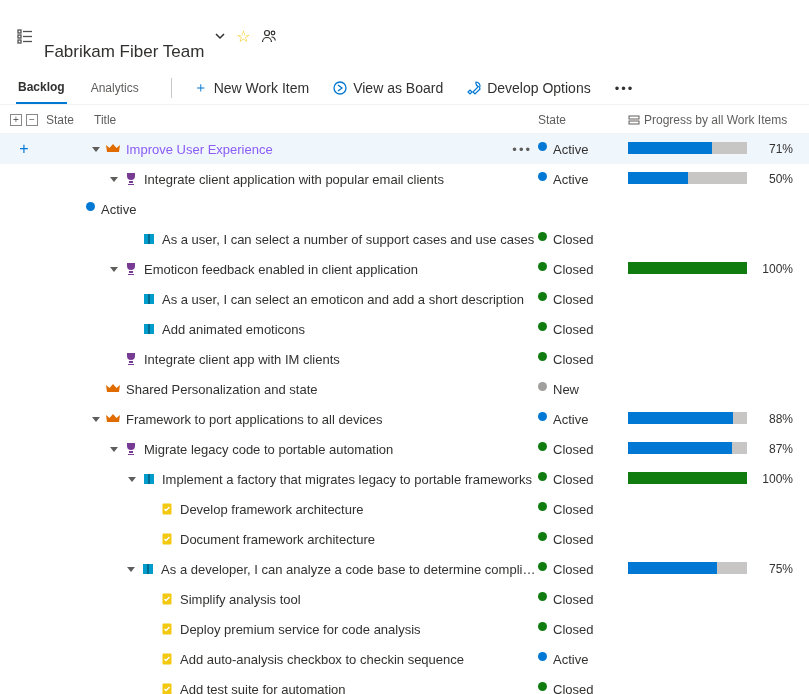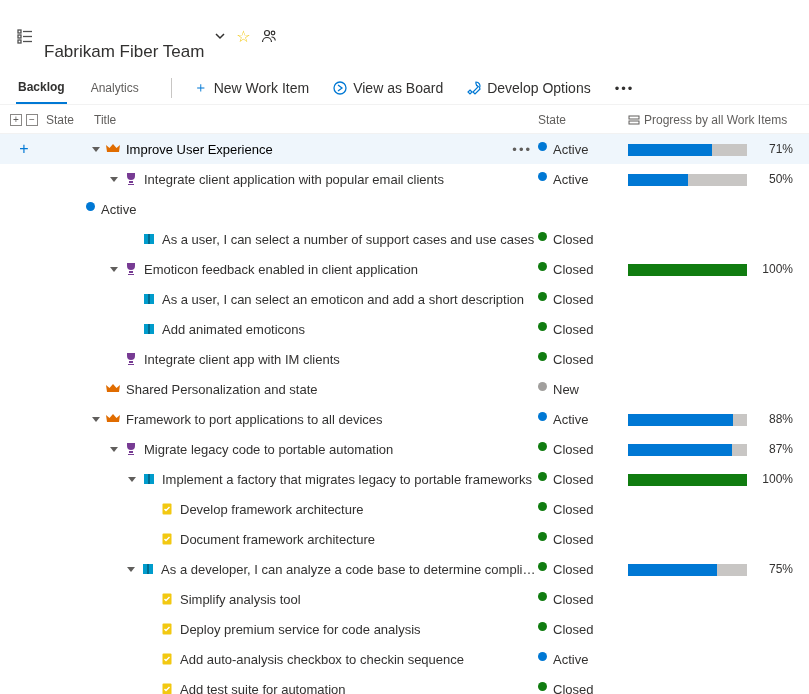--- a/index.html
+++ b/index.html
@@ -75,33 +75,33 @@
     padding: 0 16px 0 10px;
     font-size:13px;
   }
   .row.selected { background:#eff6fc; }
   .row .add-area { width:28px; display:flex; align-items:center; justify-content:center; }
   .add-plus { color:#0078d4; font-size:16px; cursor:pointer; }
   .row .order { width:48px; }
   .row .title-cell { flex:1; display:flex; align-items:center; gap:6px; min-width:0; }
   .row .ctx { color:#605e5c; letter-spacing:2px; padding:0 6px; cursor:pointer; }
   .row .state-cell { width:90px; display:flex; align-items:flex-start; gap:6px; }
-  .row .prog-cell { width:165px; display:flex; align-items:flex-end; gap:6px; }
+  .row .prog-cell { width:165px; display:flex; align-items:flex-start; gap:6px; }
   .indent { display:inline-block; }
   .caret {
     width:0;height:0;border-left:4px solid transparent;border-right:4px solid transparent;border-top:5px solid #605e5c;
     display:inline-block; cursor:pointer; flex-shrink:0;
   }
   .wi-icon { width:14px; height:14px; display:inline-flex; align-items:center; justify-content:center; font-size:12px; flex-shrink:0;}
   .wi-epic { color:#e06c00; }   
   .wi-feature { color:#773b93; } 
   .wi-pbi { color:#009ccc; }    
   .wi-task { color:#f2c811; }   
   .title-text { white-space:nowrap; overflow:hidden; text-overflow:ellipsis; }
-  .title-link { color:#000000; cursor:pointer; }
+  .title-link { color:#8b5cf6; cursor:pointer; }
   .state-dot { width:9px; height:9px; border-radius:50%; flex-shrink:0;}
   .state-Active { background:#0078d4; }
   .state-Closed { background:#107c10; }
   .state-New { background:#a19f9d; }
   .bar { flex:1; height:12px; background:#c8c6c4; position:relative; }
   .bar .fill { position:absolute; left:0; top:0; bottom:0; }
   .fill-blue { background:#0078d4; }
   .fill-green { background:#107c10; }
   .pct { width:40px; text-align:right; font-size:12px; color:#323130;}
   svg { display:block; }

